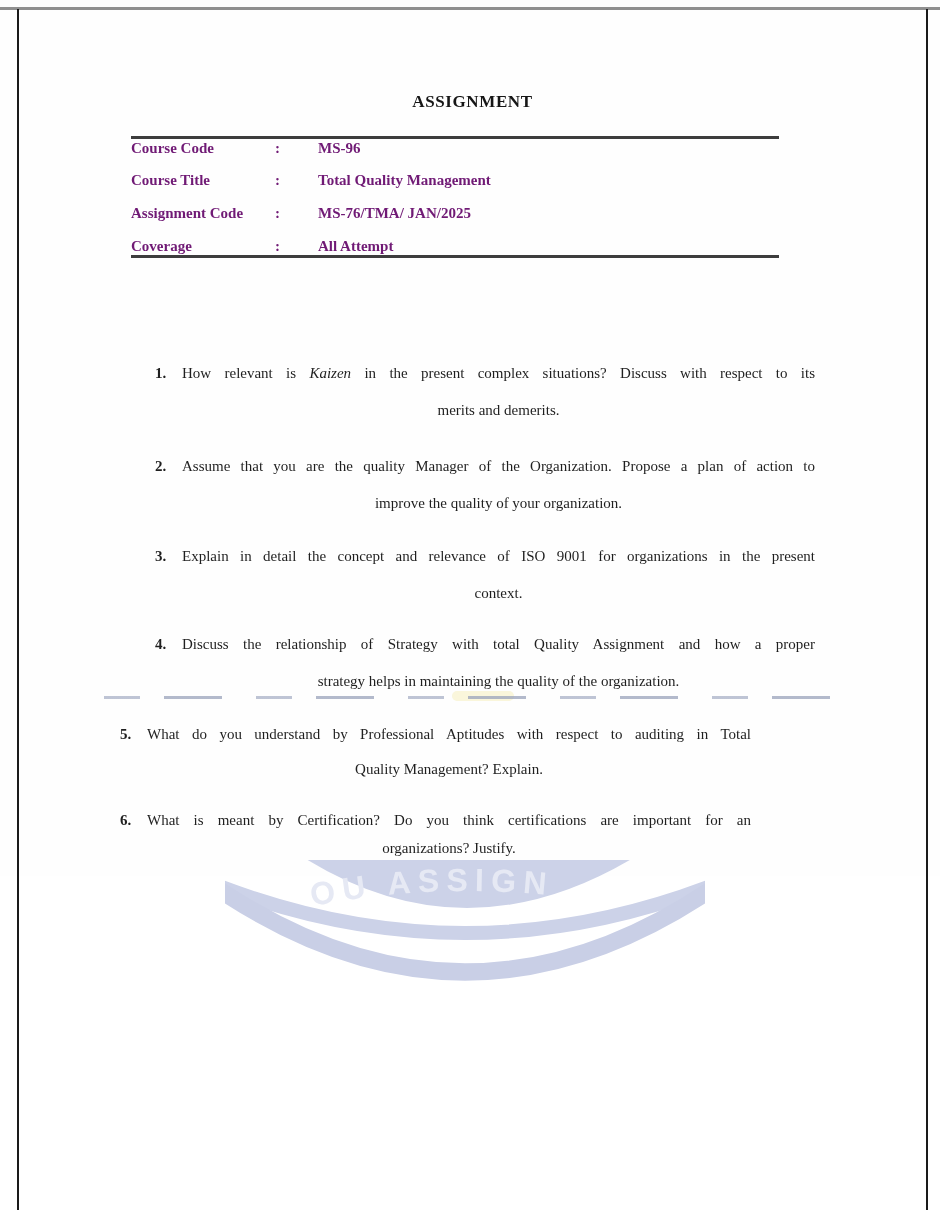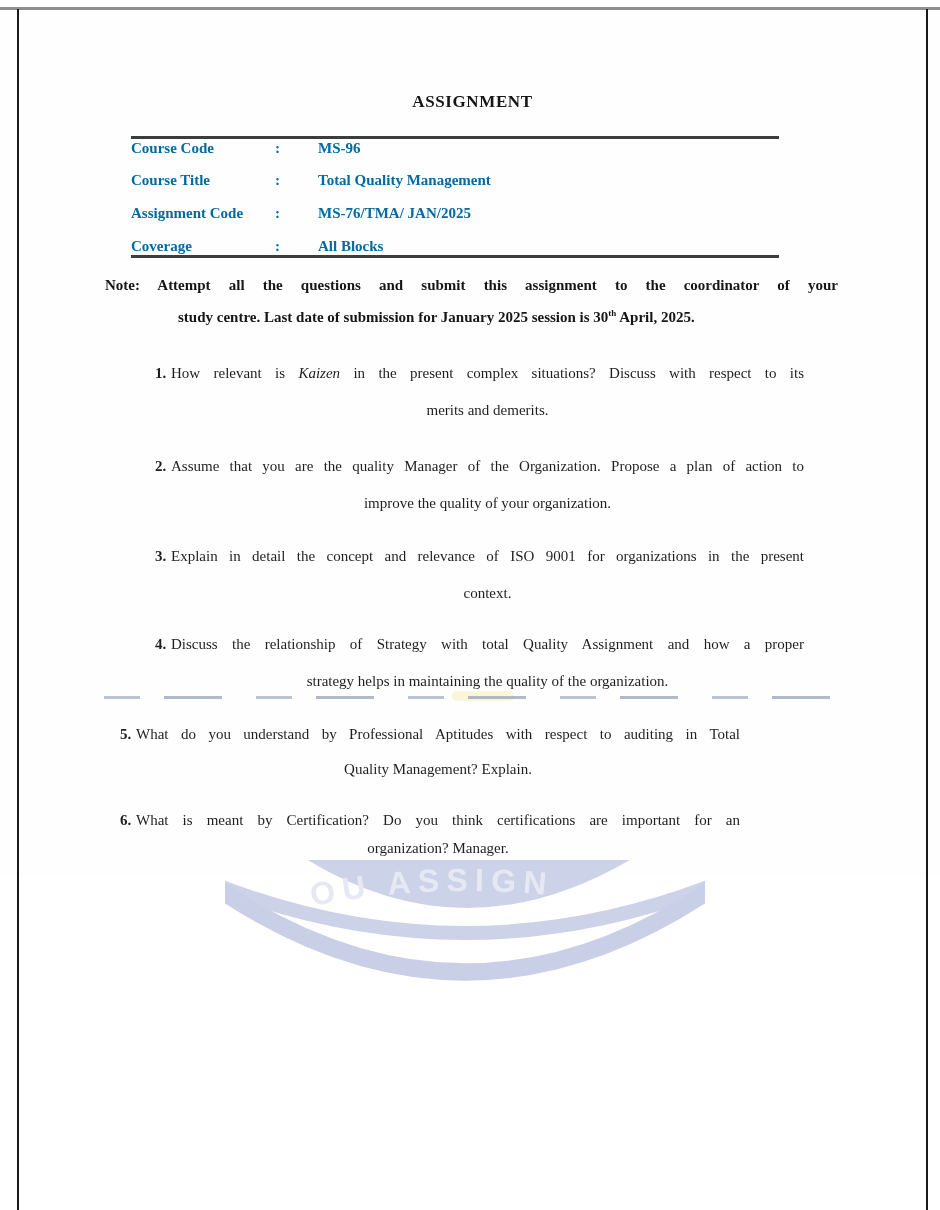--- a/index.html
+++ b/index.html
@@ -23,38 +23,38 @@
   .doc-title {
     position: absolute; left: 17px; top: 92px; width: 911px;
     text-align: center; font-size: 17px; font-weight: bold; letter-spacing: 0.6px;
     color: #161616;
   }
 
   
   .rule { position: absolute; left: 131px; width: 648px; height: 3px; background: #3d3d3d; }
   .rule-top { top: 136px; }
   .rule-bottom { top: 255px; }
-  .trow { position: absolute; left: 131px; width: 648px; height: 22px; font-size: 15px; font-weight: bold; color: #0369a1; }
+  .trow { position: absolute; left: 131px; width: 648px; height: 22px; font-size: 15px; font-weight: bold; color: #701a75; }
   .tlabel { position: absolute; left: 0; }
   .tsep   { position: absolute; left: 144px; }
   .tvalue { position: absolute; left: 187px; }
 
   
   .note {
     position: absolute; left: 105px; top: 271px; width: 733px;
     font-size: 15px; font-weight: bold; line-height: 28px; color: #161616;
   }
   .note-line1 { text-align: justify; text-align-last: justify; }
   .note-line2 { margin-left: 73px; }
   .sup { font-size: 9px; vertical-align: super; }
 
   
   .q { position: absolute; font-size: 15px; color: #1f1f1f; }
   .q .qnum { position: absolute; left: 0; top: 0; font-weight: bold; }
-  .q .qbody { margin-left: 16px; }
+  .q .qbody { margin-left: 27px; }
   .q-upper { left: 155px; width: 660px; line-height: 37px; }
   .q-upper .qbody { width: 633px; }
   .q-lower { left: 120px; width: 632px; }
   .q-lower .qbody { width: 604px; }
   .q5 { line-height: 35px; }
   .q6 { line-height: 28px; }
   .jline { text-align: justify; text-align-last: justify; }
   .lline { text-align: center; }
   .ital { font-style: italic; }
 
@@ -99,28 +99,26 @@
     <span class="tvalue">Total Quality Management</span>
   </div>
   <div class="trow" style="top:205px">
     <span class="tlabel">Assignment Code</span>
     <span class="tsep">:</span>
     <span class="tvalue">MS-76/TMA/ JAN/2025</span>
   </div>
   <div class="trow" style="top:238px">
     <span class="tlabel">Coverage</span>
     <span class="tsep">:</span>
-    <span class="tvalue">All Blocks</span>
+    <span class="tvalue">All Attempt</span>
   </div>
 
   <div class="rule rule-bottom"></div>
 
   <div class="note">
-    <div class="note-line1"><span>Note:</span> <span>Attempt all the questions and submit this assignment to the coordinator of your</span></div>
-    <div class="note-line2"><span>study centre. Last date of submission for January 2025 session is 30</span><span class="sup">th</span><span> April, 2025.</span></div>
   </div>
 
   <div class="q q-upper" style="top:355px">
     <span class="qnum">1.</span>
     <div class="qbody">
       <div class="jline"><span>How relevant is </span><span class="ital">Kaizen</span><span> in the present complex situations? Discuss with respect to its</span></div>
       <div class="lline">merits and demerits.</div>
     </div>
   </div>
 
@@ -156,21 +154,21 @@
     <div class="qbody">
       <div class="jline">What do you understand by Professional Aptitudes with respect to auditing in Total</div>
       <div class="lline">Quality Management? Explain.</div>
     </div>
   </div>
 
   <div class="q q-lower q6" style="top:806px">
     <span class="qnum">6.</span>
     <div class="qbody">
       <div class="jline">What is meant by Certification? Do you think certifications are important for an</div>
-      <div class="lline">organization? Manager.</div>
+      <div class="lline">organizations? Justify.</div>
     </div>
   </div>
 
   <svg class="wm" viewBox="0 0 480 126" xmlns="http://www.w3.org/2000/svg">
     <defs>
       <path id="wmArc" d="M 60,52 Q 240,10 428,52"></path>
     </defs>
     <path d="M 70,-8 Q 240,104 418,-8 Z" fill="#ccd2e8"></path>
     <path d="M -6,26 Q 240,120 486,26" stroke="#ccd2e8" stroke-width="14" fill="none"></path>
     <path d="M -8,28 Q 240,196 488,28" stroke="#c9cfe6" stroke-width="17" fill="none"></path>

